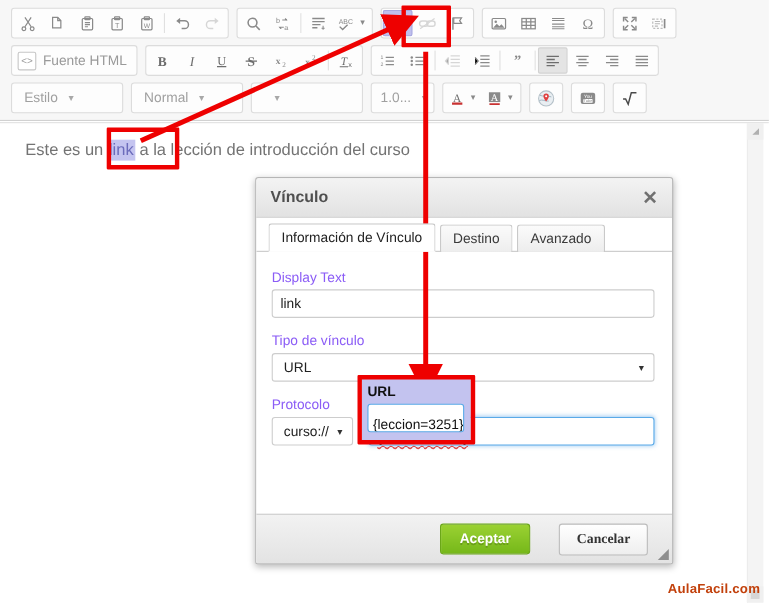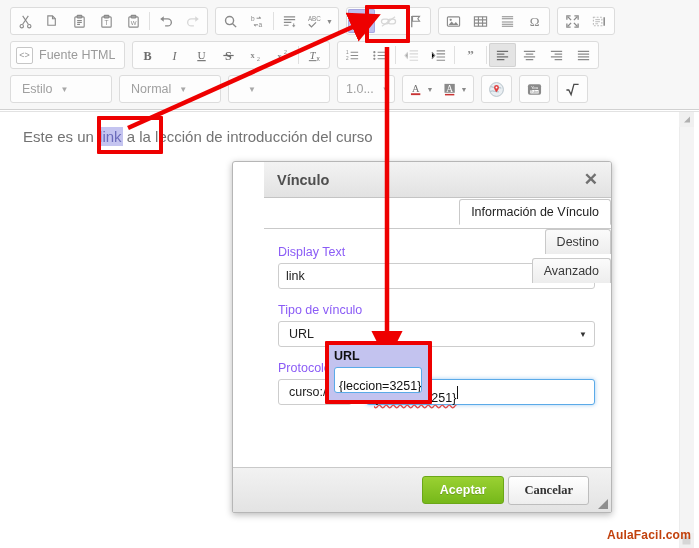--- a/index.html
+++ b/index.html
@@ -100,21 +100,20 @@
   .sb-dn { bottom:0; }
 
   
   #dialog {
     position:absolute; left:232px; top:161px; width:380px; height:352px;
     background:#fff;
     border:1px solid #b6b6b6;
     border-radius:3px 3px 2px 2px;
     box-shadow:0 2px 7px rgba(0,0,0,.28);
     overflow:hidden;
-    padding-left:31px;
   }
   .dlg-head {
     height:36px;
     background:linear-gradient(#f3f3f3,#e2e2e2);
     border-bottom:1px solid #c4c4c4;
     display:flex; align-items:center; justify-content:space-between;
     padding:0 11px 0 13px;
     cursor:move;
   }
   .dlg-title { font-size:14.5px; font-weight:bold; color:#4f4f4f; }
@@ -122,21 +121,20 @@
     font-size:17px; color:#707070; cursor:pointer; font-weight:bold;
     line-height:1; padding:2px 2px;
   }
   .dlg-tabs {
     display:flex; align-items:flex-end; gap:4px;
     height:31px;
     padding:0 0 0 11px;
     background:#fff;
     border-bottom:1px solid #c9c9c9;
     position:relative;
-    flex-direction:column;
   }
   .tab {
     font-size:12.5px; color:#3a3a3a;
     padding:5px 11px 5px 11px;
     border:1px solid #c9c9c9;
     border-bottom:none;
     border-radius:3px 3px 0 0;
     background:linear-gradient(#fbfbfb,#ededed);
     cursor:pointer;
     position:relative; top:1px;
@@ -195,21 +193,21 @@
   .caret-bar {
     display:inline-block; width:1px; height:13px; background:#111;
     margin-left:1px; vertical-align:-2px;
   }
   .dlg-foot {
     position:absolute; left:0; right:0; bottom:0; height:45px;
     background:linear-gradient(#f2f2f2,#e3e3e3);
     border-top:1px solid #c9c9c9;
     display:flex; align-items:center; justify-content:flex-end;
     padding:0 22px 0 0;
-    gap:4px;
+    gap:26px;
   }
   .btn-ok {
     background:linear-gradient(#9ad132,#76b81a);
     border:1px solid #6ba718;
     border-radius:3px;
     color:#fff; font-weight:bold; font-size:12.5px;
     padding:6px 17px; cursor:pointer;
     text-shadow:0 1px 0 rgba(0,0,0,.18);
   }
   .btn-cancel {

